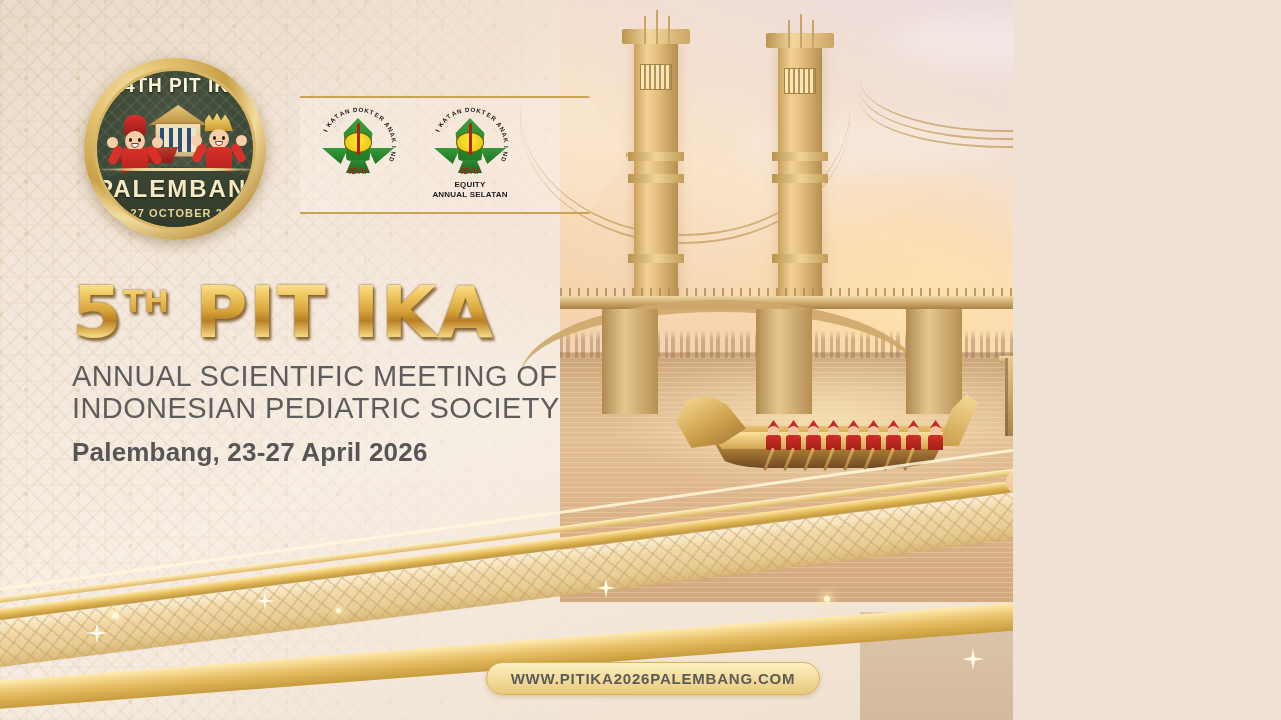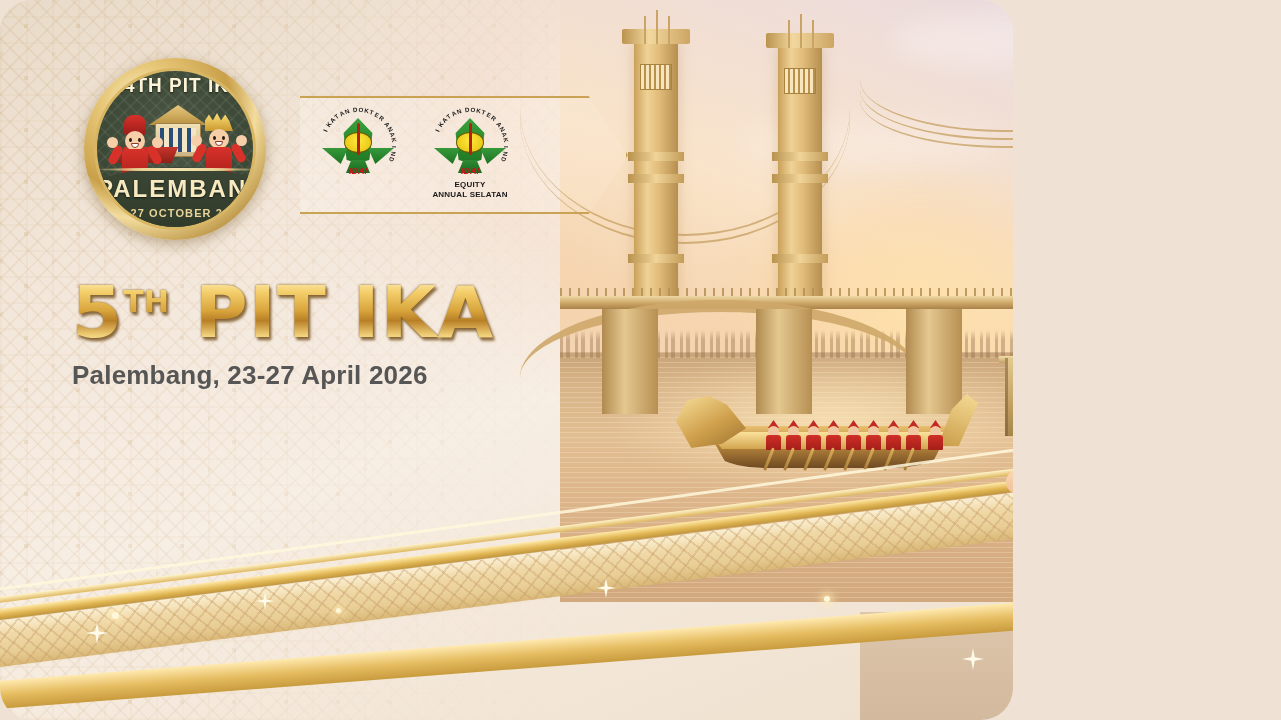--- a/index.html
+++ b/index.html
@@ -4,21 +4,20 @@
 <style>
   * { margin:0; padding:0; box-sizing:border-box; }
   html,body { width:1281px; height:720px; overflow:hidden; background:#efe2d4; }
   body { font-family:"Liberation Sans", sans-serif; }
 
   #banner {
     position:relative; width:1013px; height:720px; overflow:hidden;
     background:
       radial-gradient(ellipse 700px 420px at 78% 18%, rgba(255,241,228,.95) 0%, rgba(246,224,208,.5) 45%, rgba(0,0,0,0) 72%),
       linear-gradient(160deg,#e9dbc9 0%,#f3e7db 28%,#f7eee4 55%,#efe0cd 100%);
-    border-radius: 32px;
   }
 
   
   .songket {
     position:absolute; inset:0;
     background-image:
       repeating-linear-gradient(45deg, rgba(198,160,108,.20) 0 2px, rgba(0,0,0,0) 2px 13px),
       repeating-linear-gradient(-45deg, rgba(198,160,108,.20) 0 2px, rgba(0,0,0,0) 2px 13px),
       repeating-linear-gradient(0deg, rgba(205,170,118,.13) 0 2px, rgba(0,0,0,0) 2px 26px),
       repeating-linear-gradient(90deg, rgba(205,170,118,.13) 0 2px, rgba(0,0,0,0) 2px 26px);
@@ -832,25 +831,32 @@
           <div>ANNUAL SELATAN</div>
         </div>
       </div>
 
     </div>
   </div>
 
   <div class="headline">
     <div class="title-main"><span>5</span><sup>TH</sup><span> PIT IKA</span></div>
 
+    <div class="subtitle">
+      <div>ANNUAL SCIENTIFIC MEETING OF</div>
+      <div>INDONESIAN PEDIATRIC SOCIETY</div>
+    </div>
 
     <div class="meeting-date">Palembang, 23-27 April 2026</div>
   </div>
 
 
+  <div class="web-pill">
+    <span>WWW.PITIKA2026PALEMBANG.COM</span>
+  </div>
 
   <div class="mascots">
 
     <div class="mascot boy">
       <div class="m-shadow"></div>
       <div class="m-arm l"></div>
         <div class="m-arm r"></div>
       <div class="m-hand l"></div>
         <div class="m-hand r"></div>
       <div class="m-legs"></div>

